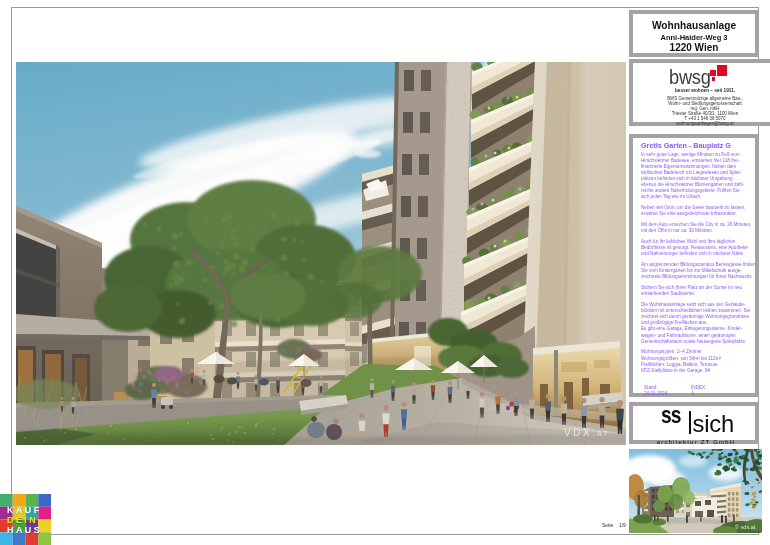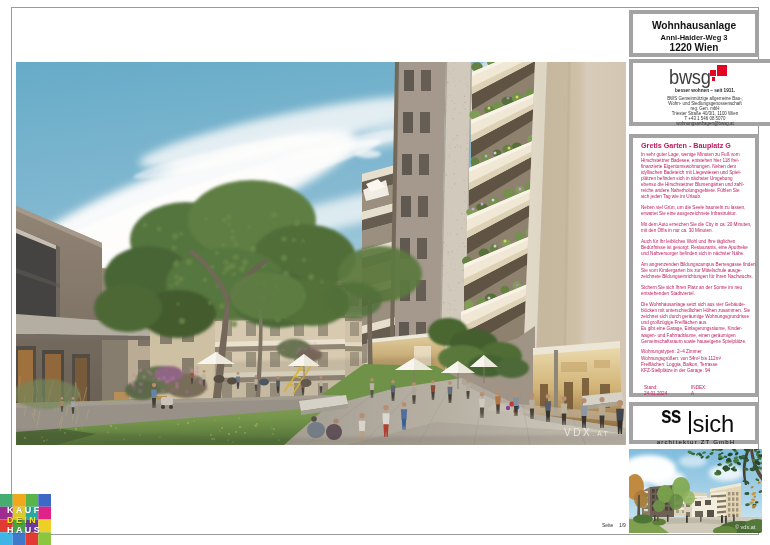--- a/index.html
+++ b/index.html
@@ -1114,21 +1114,21 @@
   <div class="abs" style="left:0;top:32.6px;width:100%;text-align:center;font-size:4.45px;line-height:5.16px;color:#333;">
     BWS Gemeinnützige allgemeine Bau-,<br>
     Wohn- und Siedlungsgenossenschaft<br>
     reg. Gen. mbH<br>
     Triester Straße 40/3/1, 1100 Wien<br>
     T +43 1 546 08 5070<br>
     wohnungsanfragen@bwsg.at
   </div>
 </div>
 
-<div class="box" style="left:629px;top:134px;width:130px;height:263px;color:#be185d;">
+<div class="box" style="left:629px;top:134px;width:130px;height:263px;color:#8b5cf6;">
 
   <div style="font-size:7.2px;line-height:7.3px;font-weight:bold;margin:4px 0 0 8px;">Gretls Garten - Bauplatz G</div>
 
   <div style="font-size:4.65px;line-height:6.06px;margin:2.6px 0 0 8px;white-space:nowrap;">
     <p style="margin:0 0 4.85px 0;">In sehr guter Lage, wenige Minuten zu Fuß vom<br>Hirschstettner Badesee, entstehen hier 118 frei-<br>finanzierte Eigentumswohnungen. Neben dem<br>idyllischen Badeteich mit Liegewiesen und Spiel-<br>plätzen befinden sich in nächster Umgebung<br>ebenso die Hirschstettner Blumengärten und zahl-<br>reiche andere Naherholungsgebiete. Fühlen Sie<br>sich jeden Tag wie im Urlaub.</p>
     <p style="margin:0 0 4.85px 0;">Neben viel Grün, um die Seele baumeln zu lassen,<br>erwartet Sie eine ausgezeichnete Infrastruktur.</p>
     <p style="margin:0 0 4.85px 0;">Mit dem Auto erreichen Sie die City in ca. 20 Minuten,<br>mit den Öffis in nur ca. 30 Minuten.</p>
     <p style="margin:0 0 4.85px 0;">Auch für Ihr leibliches Wohl und Ihre täglichen<br>Bedürfnisse ist gesorgt: Restaurants, eine Apotheke<br>und Nahversorger befinden sich in nächster Nähe.</p>
     <p style="margin:0 0 4.85px 0;">Am angrenzenden Bildungscampus Berresgasse finden<br>Sie vom Kindergarten bis zur Mittelschule ausge-<br>zeichnete Bildungseinrichtungen für Ihren Nachwuchs.</p>
     <p style="margin:0 0 4.85px 0;">Sichern Sie sich Ihren Platz an der Sonne im neu<br>entstehenden Stadtviertel.</p>

